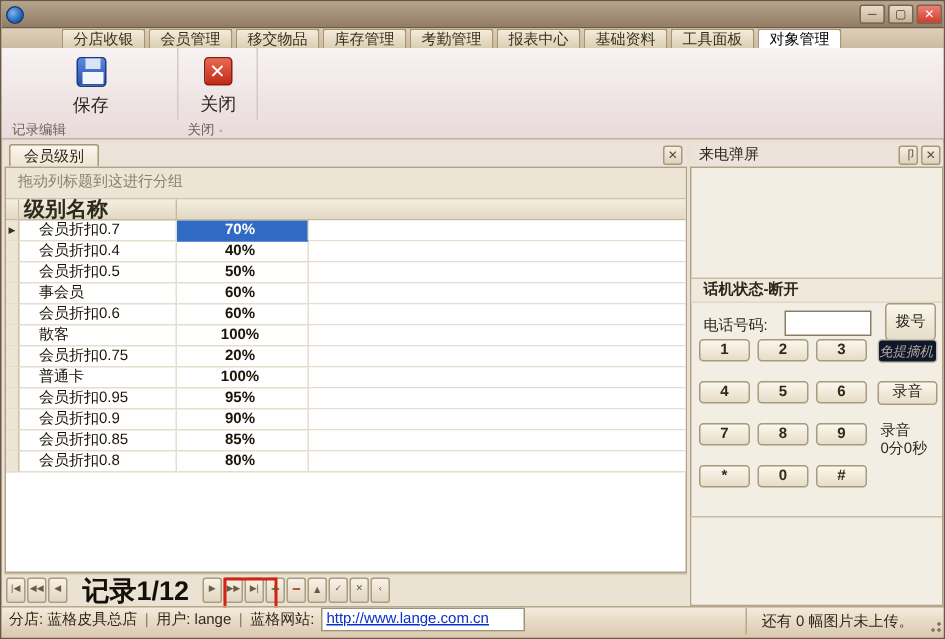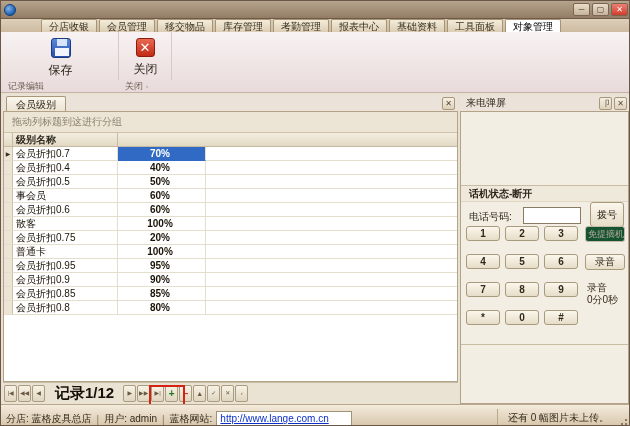--- a/index.html
+++ b/index.html
@@ -55,50 +55,50 @@
     background:linear-gradient(#fbf7ee,#ece3d2); border:1px solid #a99878; border-bottom:none;
     border-radius:2px 2px 0 0; color:#2e2418; }
   .lp-close { position:absolute; right:3px; top:2px; width:13px; height:13px; border:1px solid #a99878; border-radius:2px;
     background:linear-gradient(#f6f0e4,#ddd2bc); font-size:8px; line-height:11px; text-align:center; color:#5a4a36; }
   .lp-box { position:absolute; left:2px; top:110px; width:455px; height:271px;
     border:1px solid #b2a288; background:#fff; }
   .groupband { position:absolute; left:0; top:0; width:453px; height:21px; background:#ece4d4;
     border-bottom:1px solid #cfc2a8; font-size:10px; color:#8c8170; line-height:20px; padding-left:8px; }
   .gridhead { position:absolute; left:0; top:21px; width:453px; height:14px; display:flex; }
   .gh-cell { height:14px; background:linear-gradient(#f5eee0,#e2d9c4); border-right:1px solid #c6baa0;
-    border-bottom:1px solid #c6baa0; font-size:10px; font-weight:bold; color:#2f2a20; line-height:13px; padding-left:3px; }
+    border-bottom:1px solid #c6baa0; font-size:14px; font-weight:bold; color:#2f2a20; line-height:13px; padding-left:3px; }
   .gh-ind { width:9px; }
   .gh-name { width:105px; }
   .gh-disc { width:88px; }
   .gh-rest { flex:1; border-right:none; }
   .gridrows { position:absolute; left:0; top:35px; width:453px; }
   .grow { display:flex; height:14px; }
   .gc { height:14px; border-bottom:1px solid #e6decd; font-size:10px; line-height:13px; }
   .gc-ind { width:9px; background:#ece4d4; border-right:1px solid #cfc2a8; color:#3a3020; font-size:6px; text-align:center; line-height:14px; }
-  .gc-name { width:105px; border-right:1px solid #e6decd; padding-left:3px; color:#1a1408; }
+  .gc-name { width:105px; border-right:1px solid #e6decd; padding-left:13px; color:#1a1408; }
   .gc-disc { width:88px; border-right:1px solid #e6decd; padding-right:3px; text-align:center; font-weight:bold; color:#1a1408; }
   .gc-disc.selected { background:#316ac5; color:#fff; border-bottom-color:#316ac5; }
   .gc-rest { flex:1; background:#fff; }
 
   
   .navigator { position:absolute; left:2px; top:381px; width:455px; height:22px; background:#eae2d2;
     border-top:1px solid #c8bca4; display:flex; align-items:center; }
   .nav-btn { width:13px; height:17px; margin-left:1px; border:1px solid #ab9b80; border-radius:2px;
     background:linear-gradient(#f7f2e6,#e0d6c0); font-size:6px; line-height:15px; text-align:center; color:#6a5a44; overflow:hidden; }
   .nav-btn.plus { color:#1f7a1f; font-size:10px; font-weight:bold; }
   .nav-btn.minus { color:#c03020; font-size:10px; font-weight:bold; }
   .nav-btn.tri { font-size:7px; }
-  .nav-label { font-size:15px; font-weight:bold; color:#141008; margin:0 8px 0 10px; }
+  .nav-label { font-size:18px; font-weight:bold; color:#141008; margin:0 8px 0 10px; }
   .annotation-rect { position:absolute; left:146px; top:2px; width:36px; height:23px;
     border:2px solid #d42314; pointer-events:none; }
 
   
   .statusbar { position:absolute; left:0; top:403px; width:630px; height:23px;
     background:linear-gradient(#f4ebdc,#d6c5a9); border-top:1px solid #b8a88c;
-    display:flex; align-items:flex-end; font-size:10px; color:#33291b; }
+    display:flex; align-items:flex-start; font-size:10px; color:#33291b; }
   .sb-left { display:flex; align-items:center; padding-left:5px; white-space:nowrap; }
   .sb-sep { margin:0 5px; color:#8a7a62; }
   .link-box { width:136px; height:16px; background:#fff; border:1px solid #a09478; margin-left:4px;
     line-height:14px; padding-left:3px; overflow:hidden; }
   .link-box a { color:#0a30c8; font-size:10px; text-decoration:underline; }
   .sb-right { margin-left:auto; display:flex; align-items:center;padding-left:28px; }
   .sb-right .rtext { border-left:1px solid #b8a88c; padding:2px 8px 2px 10px; }
   .grip { width:12px; height:12px; margin-right:2px; align-self:flex-end;
     background:
       radial-gradient(circle at 9px 9px,#8a7a62 1px,transparent 1.4px),
@@ -119,21 +119,21 @@
   .phone-row { position:absolute; left:0; top:94px; width:167px; height:20px; font-size:10px; color:#2e2418; }
   .phone-label { position:absolute; left:8px; top:4px; }
   .phone-input { position:absolute; left:62px; top:1px; width:58px; height:17px; border:1px solid #8a7c64; background:#fff; font-size:10px; padding:0 2px; }
   .dial-btn { position:absolute; left:129px; top:-4px; width:34px; height:25px; border:1px solid #a89a7c; border-radius:3px;
     background:linear-gradient(#fbf7ec,#e6ddc8); font-size:10px; color:#2e2418; text-align:center; line-height:23px; }
   .keypad { position:absolute; left:5px; top:114px; display:grid; grid-template-columns:34px 34px 34px;
     grid-auto-rows:15px; column-gap:5px; row-gap:13px; }
   .key-btn { border:1px solid #a89a7c; border-radius:3px; background:linear-gradient(#fbf7ec,#e6ddc8);
     font-size:10px; font-weight:bold; color:#33291b; text-align:center; line-height:13px; }
   .handsfree-btn { position:absolute; left:124px; top:114px; width:40px; height:16px; border:1px solid #c5bcae; border-radius:3px;
-    background:#14532d; color:#b3a99e; font-size:9px; text-align:right; line-height:14px; }
+    background:#0f172a; color:#b3a99e; font-size:9px; text-align:left; line-height:14px;font-style:italic; }
   .record-btn { position:absolute; left:124px; top:142px; width:40px; height:16px; border:1px solid #a89a7c; border-radius:3px;
     background:linear-gradient(#fbf7ec,#e6ddc8); color:#2e2418; font-size:10px; text-align:center; line-height:14px; }
   .record-status { position:absolute; left:126px; top:170px; font-size:10px; color:#33291b; line-height:12px; }
   .rp-bottom { position:absolute; left:0; top:232px; width:167px; height:59px; border-top:1px solid #cabca2; background:#f3eee3; }
 </style>
 </head>
 <body>
 
 <div id="window">
 
@@ -283,21 +283,21 @@
     <div class="nav-btn">✓</div>
     <div class="nav-btn">✕</div>
     <div class="nav-btn">‹</div>
     <div class="annotation-rect"></div>
   </div>
 
   <div class="statusbar">
     <div class="sb-left">
       <span>分店: 蓝格皮具总店</span>
       <span class="sb-sep">|</span>
-      <span>用户: admin</span>
+      <span>用户: lange</span>
       <span class="sb-sep">|</span>
       <span>蓝格网站:</span>
       <span class="link-box"><a href="#">http://www.lange.com.cn</a></span>
     </div>
     <div class="sb-right">
       <span class="rtext">还有 0 幅图片未上传。</span>
       <div class="grip"></div>
     </div>
   </div>
 

